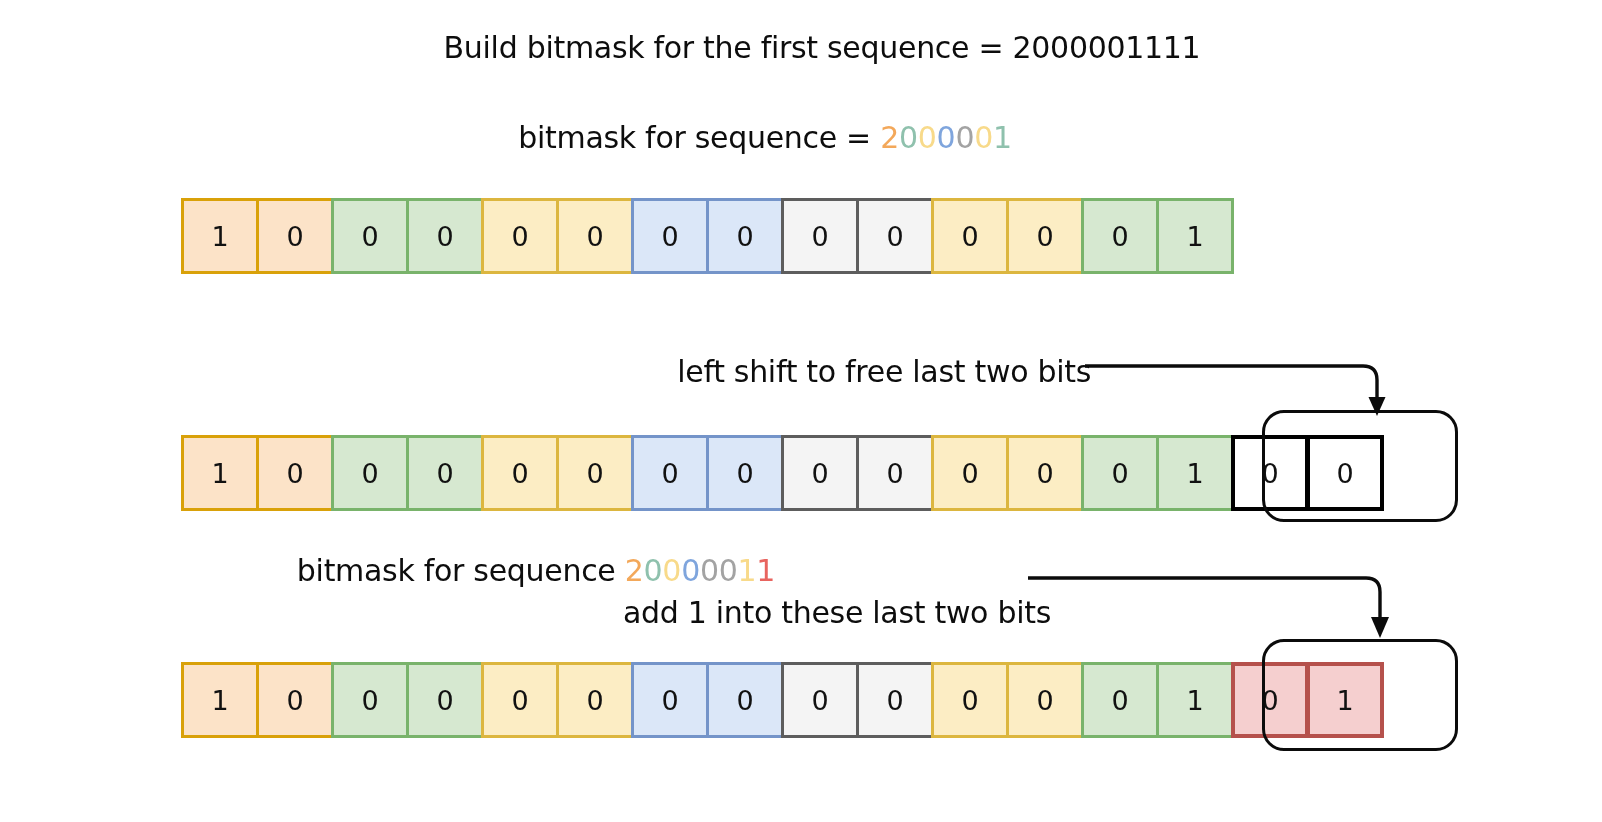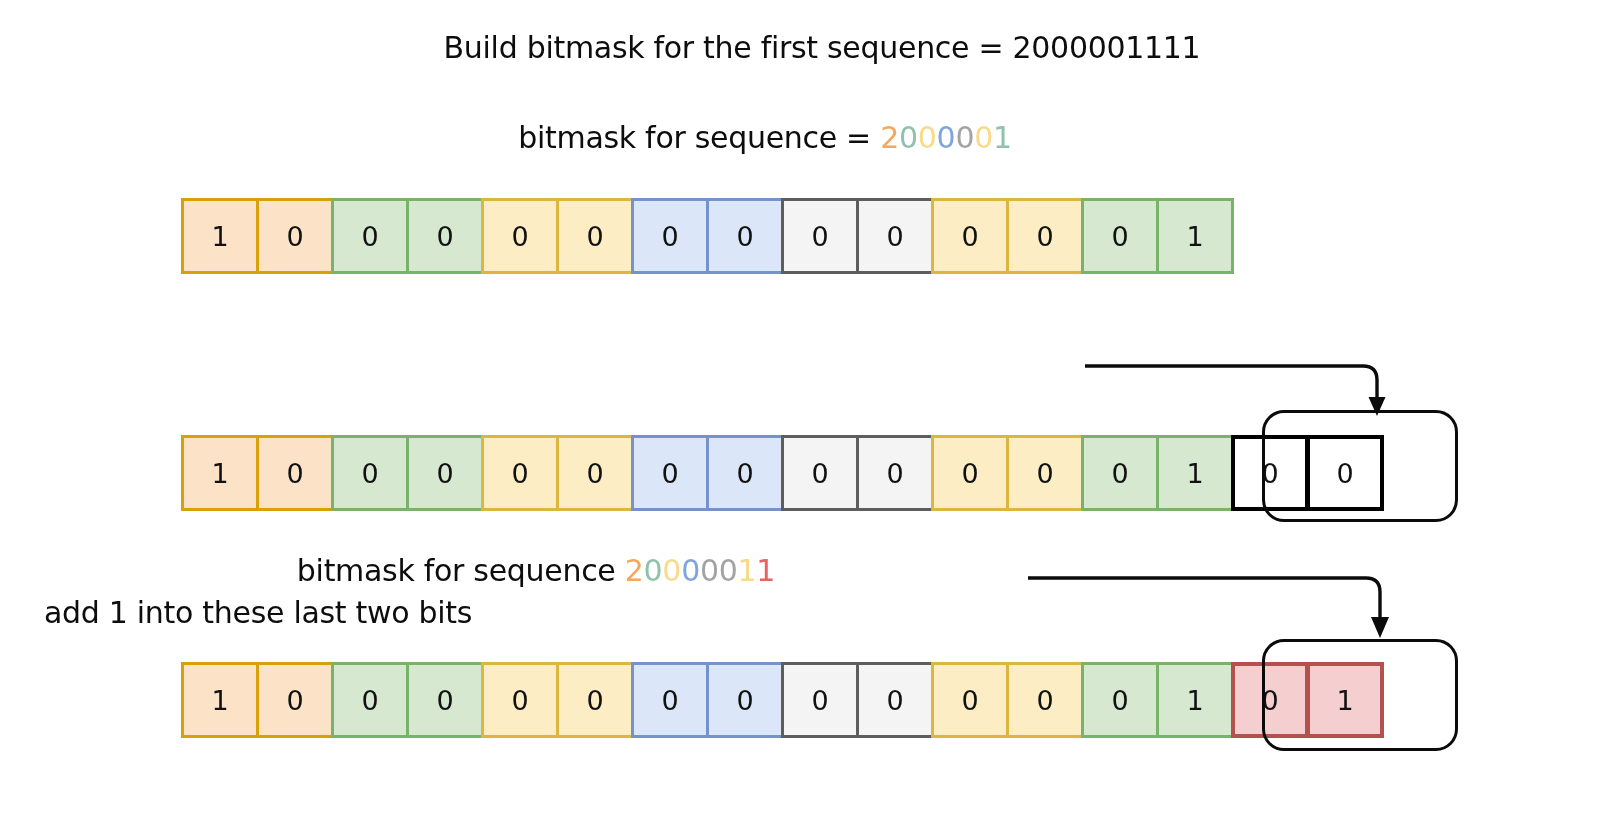--- a/index.html
+++ b/index.html
@@ -49,22 +49,21 @@
     text-align: right;
   }
   #bitmask-line-2 {
     left: 0; top: 551px;
     width: 1030px;
     text-align: center;
   }
   #add-line {
     left: 0; top: 593px;
     width: 1030px;
-    text-align: left;
-    margin-left: 23px;
+    text-align: right;
   }
 
   .digits { white-space: pre; }
 
   
   .bitrow {
     position: absolute;
     display: flex;
     align-items: stretch;
     height: 76px;
@@ -136,20 +135,21 @@
       <div class="cell c-blue">0</div>
       <div class="cell c-blue">0</div>
       <div class="cell c-gray">0</div>
       <div class="cell c-gray">0</div>
       <div class="cell c-yellow">0</div>
       <div class="cell c-yellow">0</div>
       <div class="cell c-green">0</div>
       <div class="cell c-green">1</div>
     </div>
 
+  <div class="caption" id="shift-line">left shift to free last two bits</div>
 
   <svg class="arrow-svg" id="arrow-1" viewBox="0 0 300 60">
     <path d="M0,6 L278,6 Q292,6 292,20 L292,40" fill="none" stroke="#0b0b0b" stroke-width="3.4" stroke-linecap="butt"></path>
     <path d="M292,56 L283.5,37 L300.5,37 Z" fill="#0b0b0b"></path>
   </svg>
 
   <div class="bitrow" id="row-2">
       <div class="cell c-orange">1</div>
       <div class="cell c-orange">0</div>
       <div class="cell c-green">0</div>

